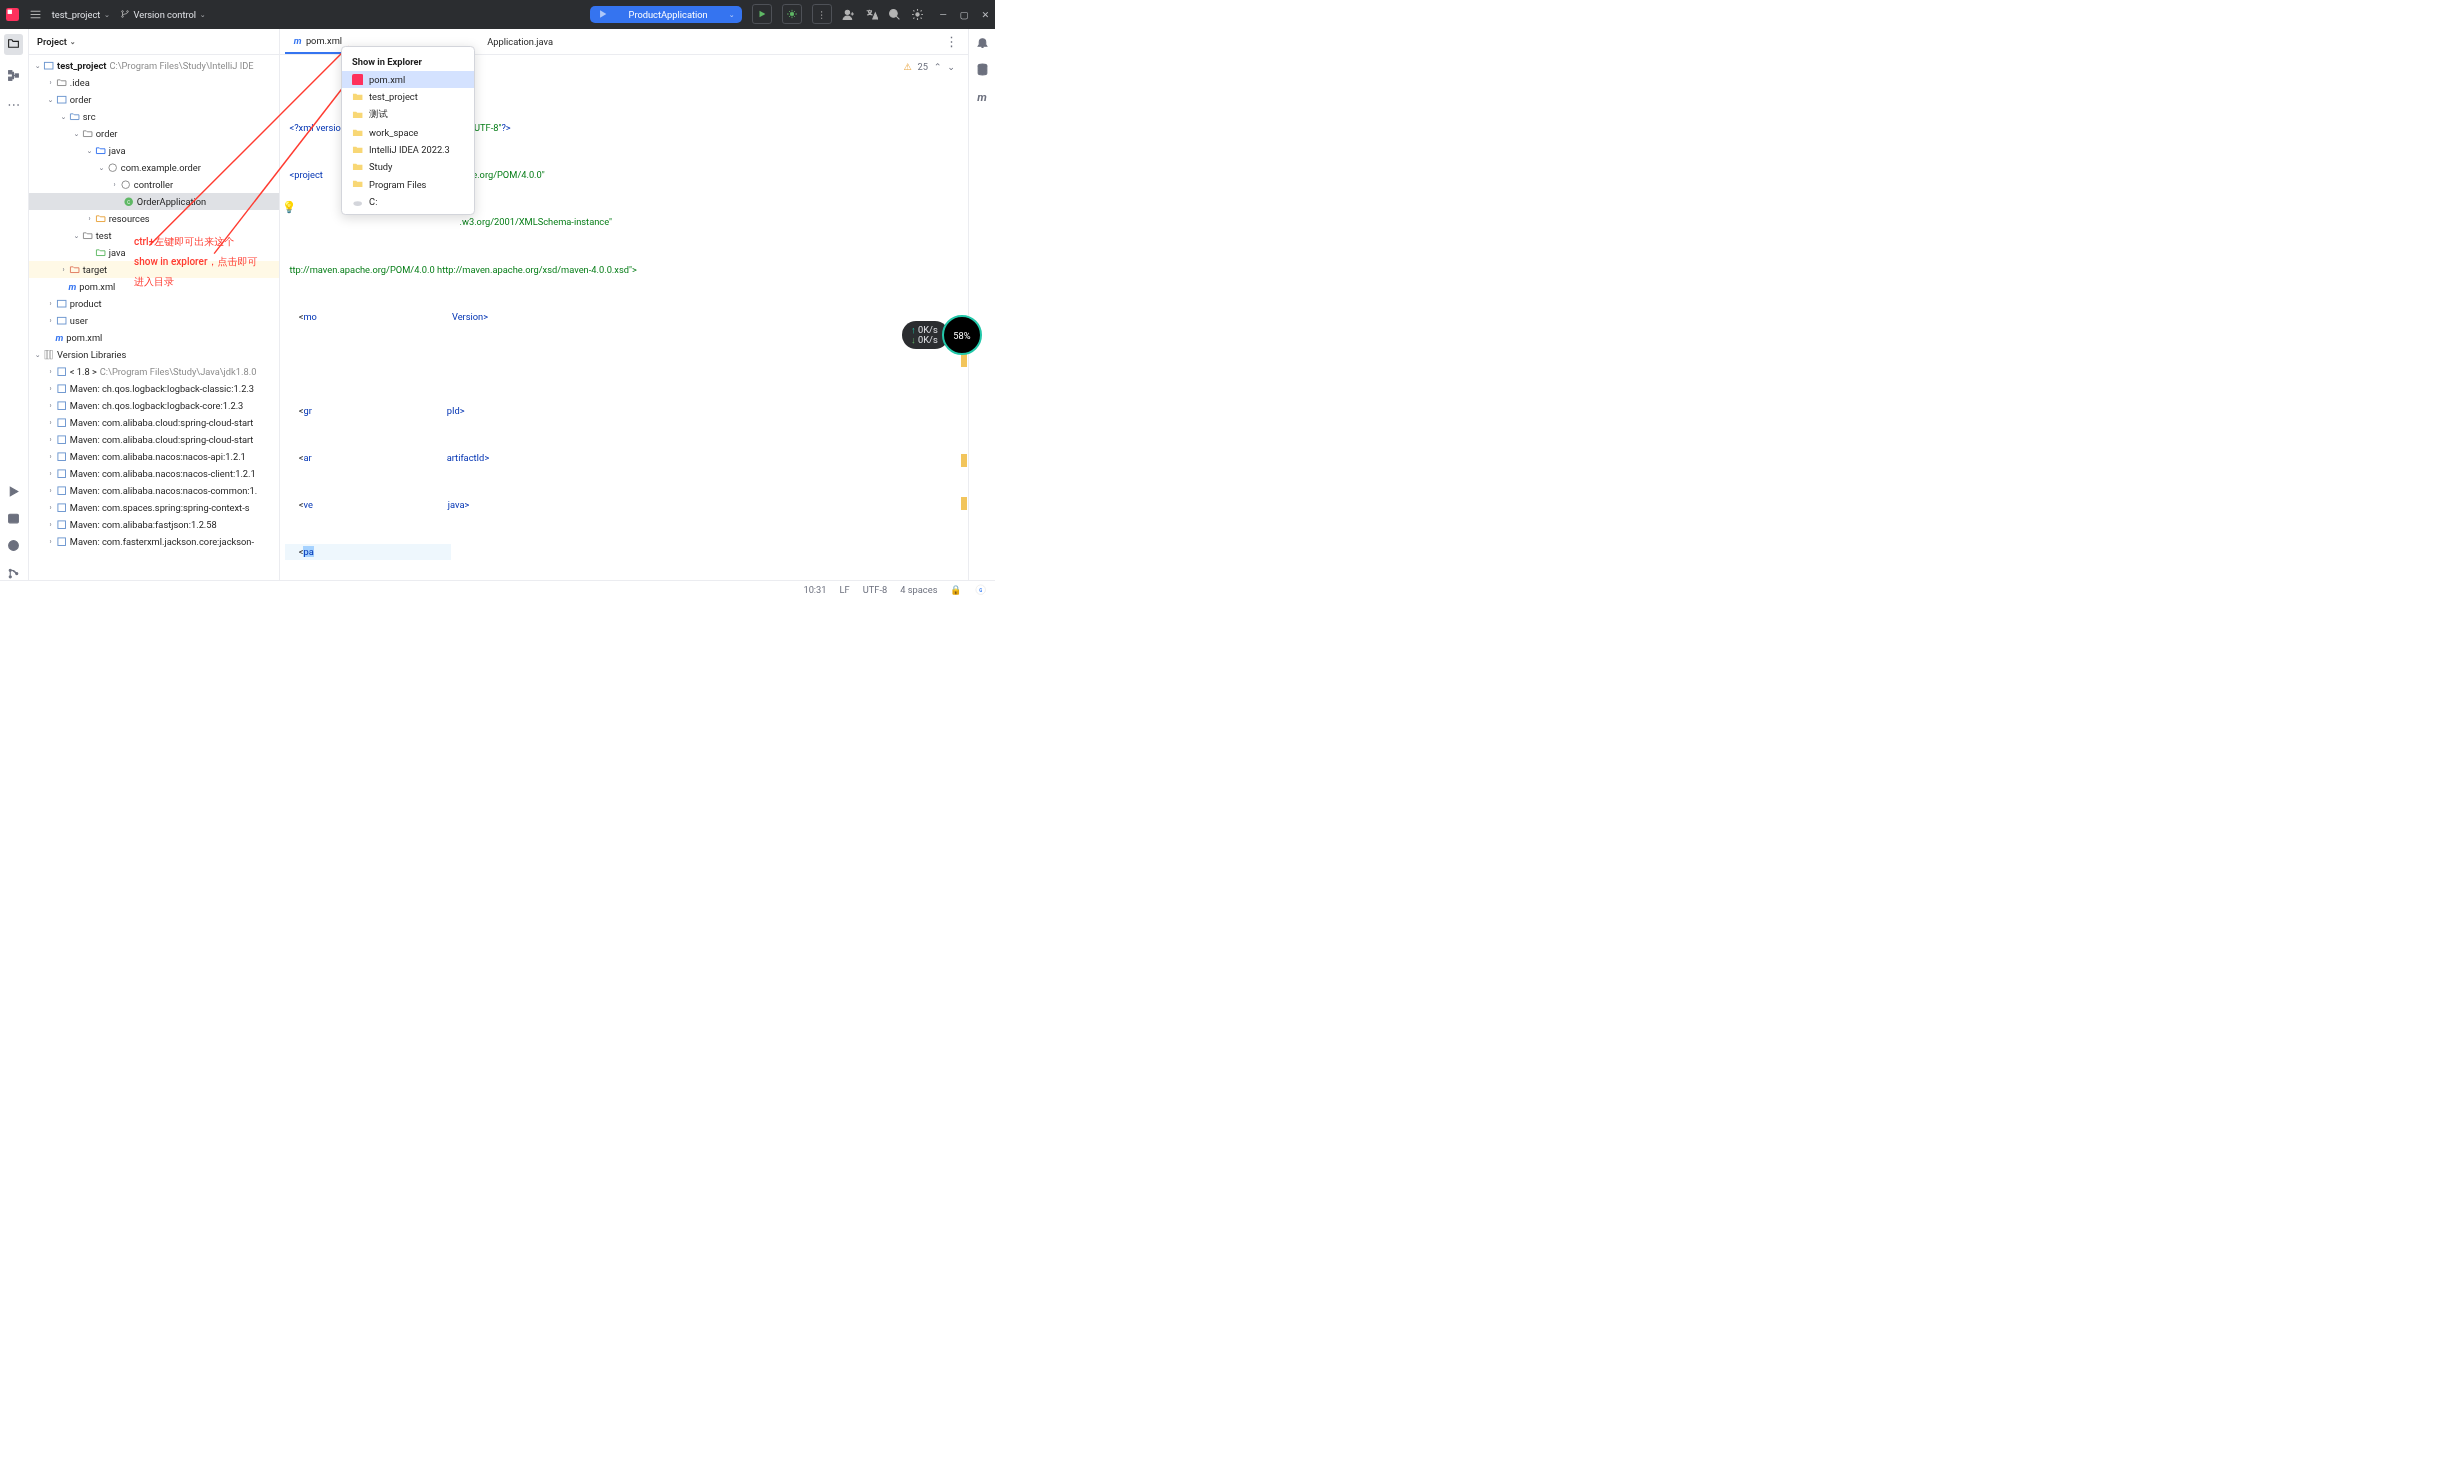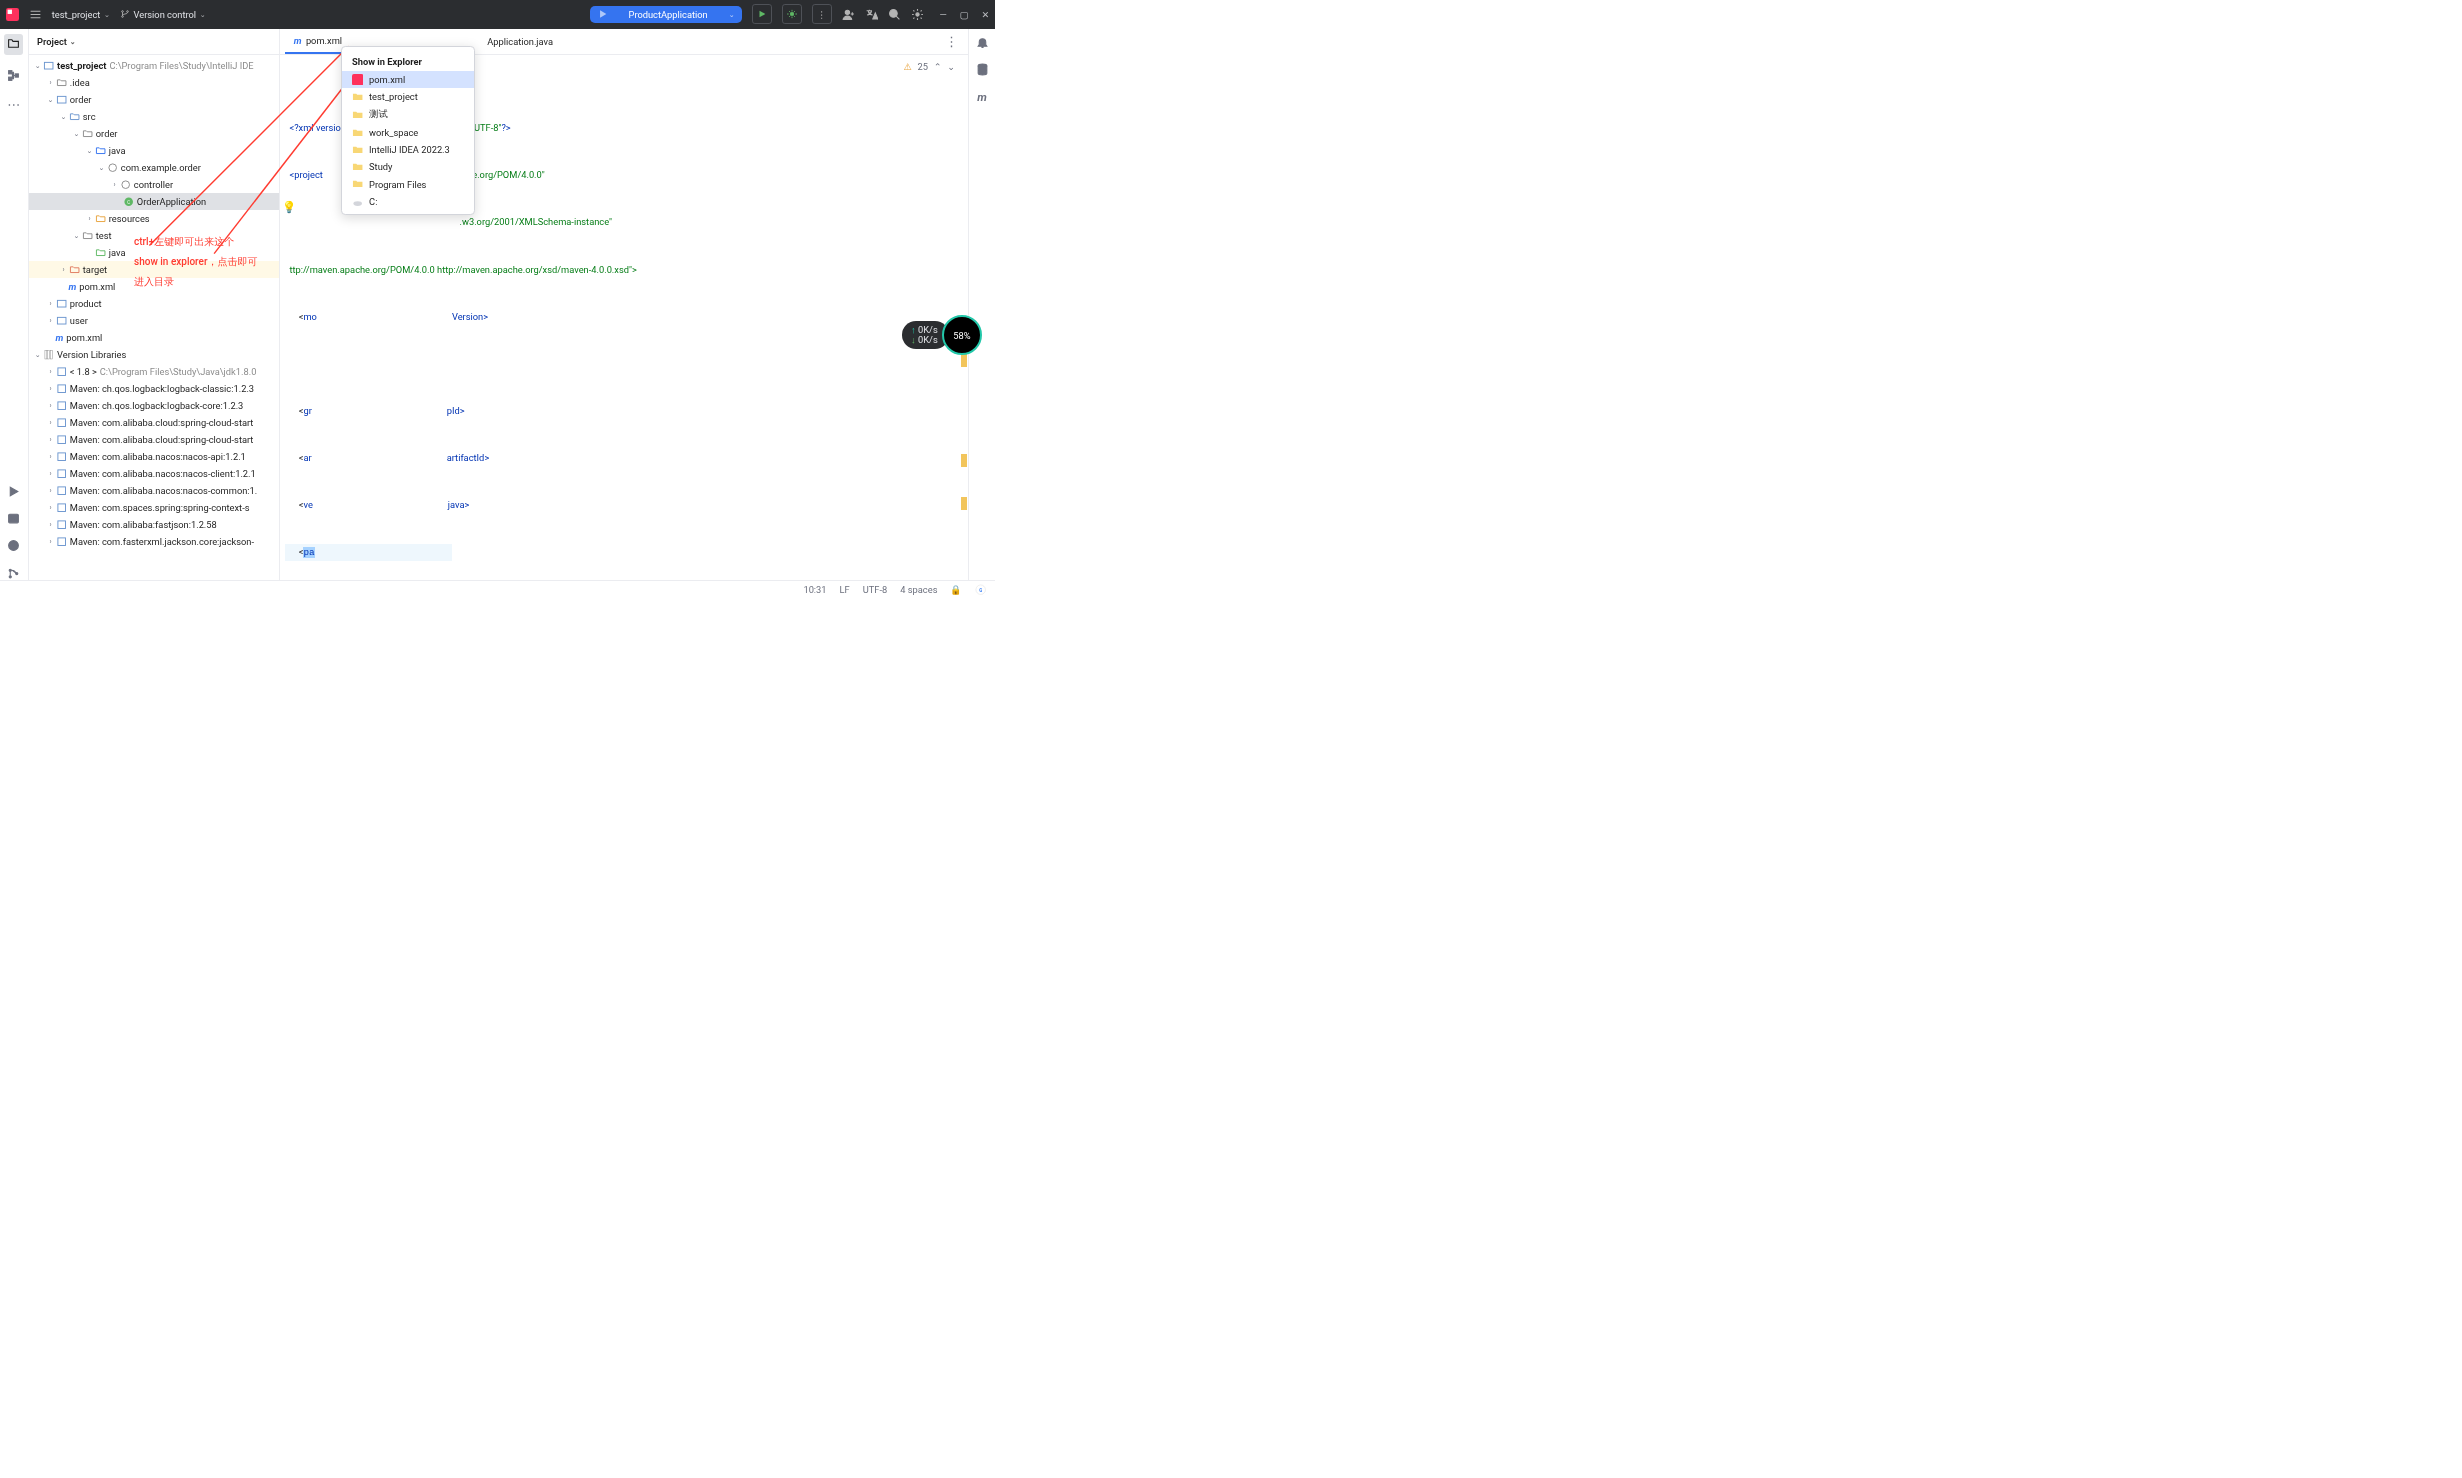--- a/index.html
+++ b/index.html
@@ -48,21 +48,21 @@
 .ctx-hdr { padding:4.3px 10px; font-weight:700; font-size:9.3px; }
 .ctx-item { padding:2.9px 10px; display:flex; align-items:center; gap:5.7px; cursor:pointer; font-size:9.3px; }
 .ctx-item.sel { background:#d4e2ff; }
 .fold-ic { width:11.4px; height:11.4px; }
 
 .anno { position:absolute; color:#ff3b30; font-size:10px; font-weight:500; z-index:40; pointer-events:none; }
 .arrow { position:absolute; z-index:39; pointer-events:none; }
 
 .tag { color:#0033b3; }
 .str { color:#067d17; }
-.hlspan { background:#a6d2ff;font-family:Liberation Mono, monospace; }
+.hlspan { background:#a6d2ff; }
 
 .perf { position:absolute; right:13px; top:315px; display:flex; align-items:center; z-index:30; }
 .perf-box { background:#2b2d30; color:#dfe1e5; border-radius:15.7px; padding:4.3px 11.4px 4.3px 8.6px; font-size:7.1px; line-height:10px; }
 .perf-circ { width:40px; height:40px; border-radius:50%; background:#000000; display:flex; align-items:center; justify-content:center; color:#fff; font-size:11.4px; margin-left:-7.1px; border:2.1px solid #22c7a9; position:relative; }
 .stripe { position:absolute; right:1.4px; width:5.7px; height:13px; background:#f2c55c; }
 .bulb { position:absolute; left:2.9px; top:145px; color:#f2c55c; font-size:11.4px; }
 </style>
 </head>
 <body>
 

